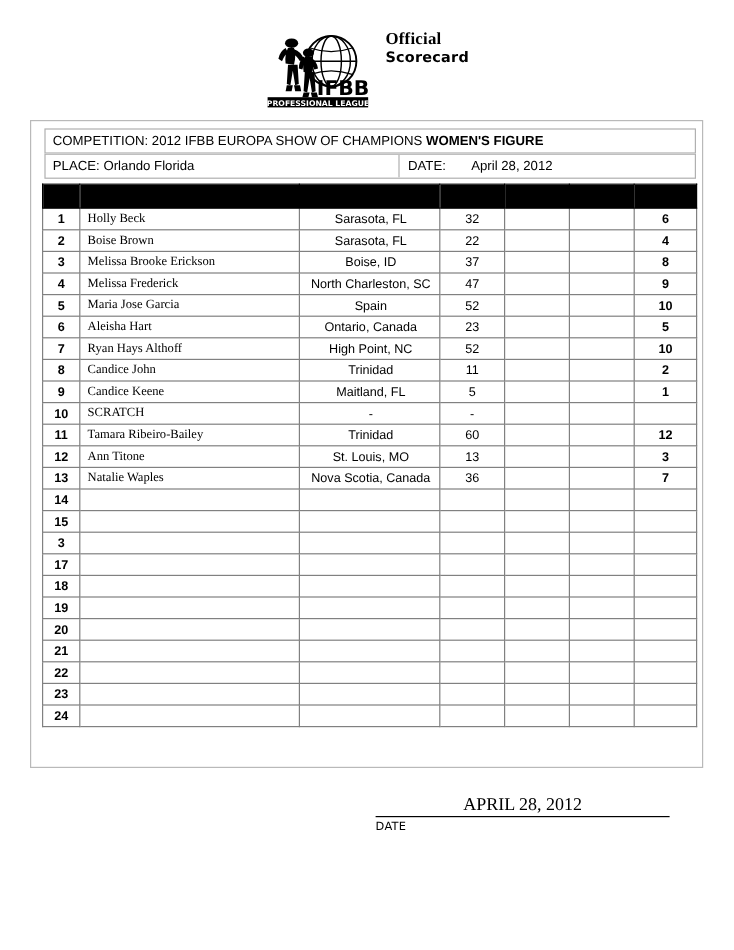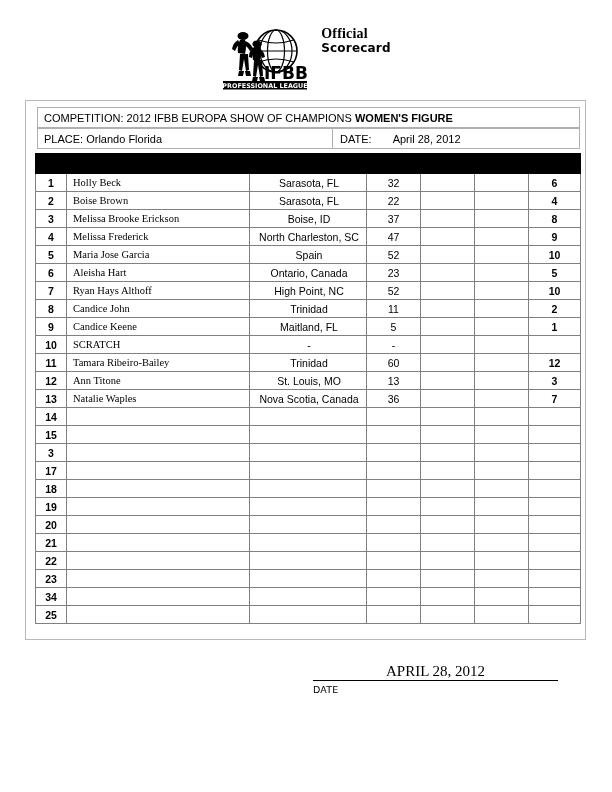--- a/index.html
+++ b/index.html
@@ -482,30 +482,21 @@
       <tr>
         <td class="num">23</td>
         <td class="name"></td>
         <td class="city"></td>
         <td class="score"></td>
         <td class="score"></td>
         <td class="score"></td>
         <td class="place"></td>
       </tr>
       <tr>
-        <td class="num">34</td>
-        <td class="name"></td>
-        <td class="city"></td>
-        <td class="score"></td>
-        <td class="score"></td>
-        <td class="score"></td>
-        <td class="place"></td>
-      </tr>
-      <tr>
-        <td class="num">25</td>
+        <td class="num">24</td>
         <td class="name"></td>
         <td class="city"></td>
         <td class="score"></td>
         <td class="score"></td>
         <td class="score"></td>
         <td class="place"></td>
       </tr>
     </tbody>
 </table>
 

